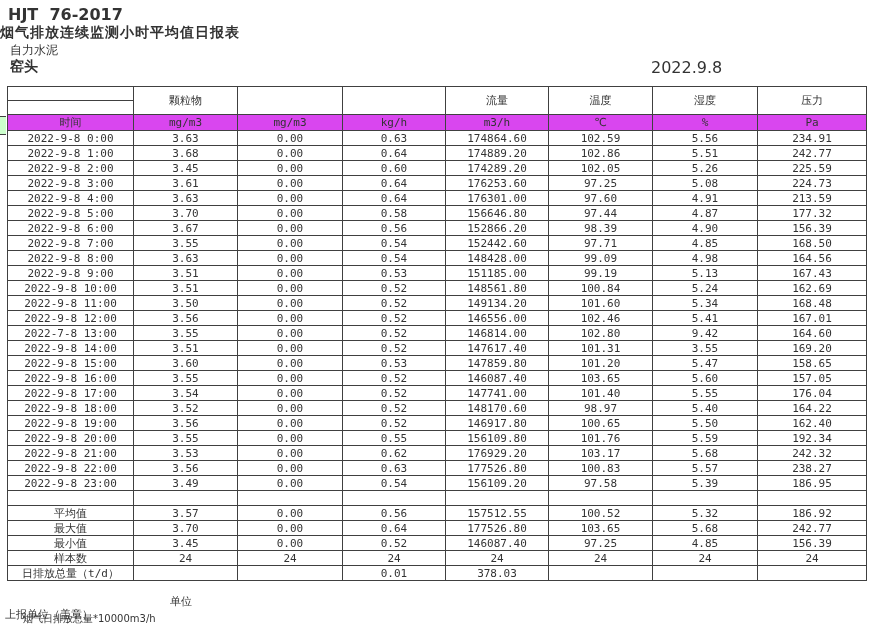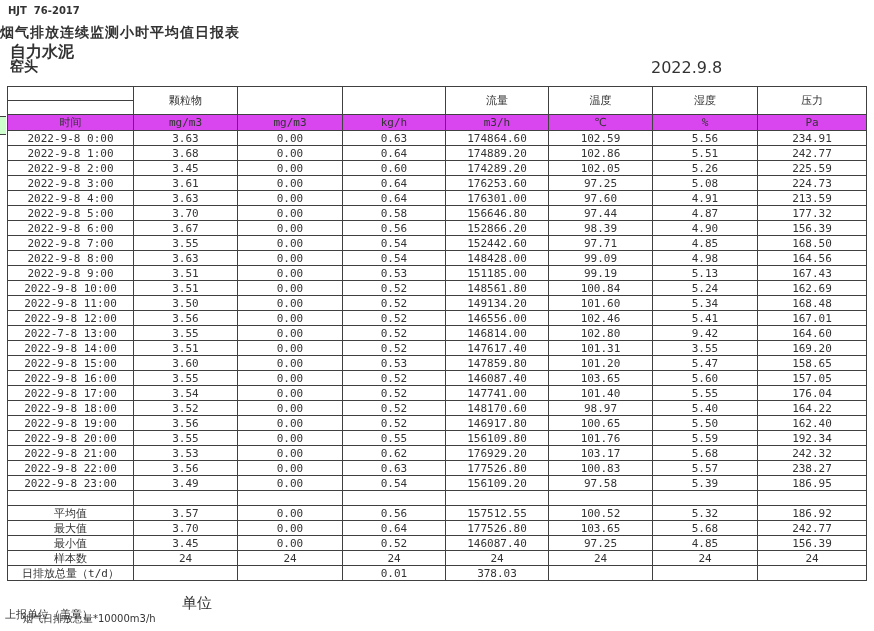--- a/index.html
+++ b/index.html
@@ -1,38 +1,38 @@
 <!DOCTYPE html>
 <html><head>
 <meta charset="utf-8">
 <style>
   html,body{margin:0;padding:0;}
   body{
     width:874px;height:631px;position:relative;background:#ffffff;
     font-family:"DejaVu Sans",sans-serif;color:#333;overflow:hidden;
   }
-  .std{position:absolute;left:8px;top:5px;font-size:10px;font-weight:bold;white-space:pre;text-align:center;}
+  .std{position:absolute;left:8px;top:5px;font-size:16px;font-weight:bold;white-space:pre;text-align:center;}
   .title{position:absolute;left:0;top:24px;width:860px;font-size:14px;font-weight:bold;letter-spacing:1px;}
-  .company{position:absolute;left:10px;top:42px;font-size:16px;font-weight:bold;}
+  .company{position:absolute;left:10px;top:42px;font-size:12px;font-weight:normal;}
   .location{position:absolute;left:10px;top:58px;font-size:14px;font-weight:bold;}
   .date{position:absolute;left:651px;top:58px;font-size:16px;}
   .tbl-wrap{position:absolute;left:7px;top:86px;}
   table{border-collapse:collapse;table-layout:fixed;width:859px;}
   td,th{border:1px solid #404040;padding:0;text-align:center;vertical-align:middle;
         font-size:11px;line-height:13px;overflow:hidden;white-space:nowrap;
         font-family:"DejaVu Sans Mono","DejaVu Sans",monospace;font-weight:normal;color:#333;}
   .gh{height:13px;}
   .unit-row td{height:15px;background:#d946ef;}
   .data td{height:14px;}
   .spacer td{height:14px;}
   .summary td{height:14px;}
   .green-sliver{position:absolute;left:0;top:116px;width:6px;height:17px;background:#ccffcc;border-top:1px solid #404040;border-bottom:1px solid #404040;}
   .foot-note{position:absolute;left:5px;top:612px;font-size:10px;margin-left:18px;}
   .foot-report{position:absolute;left:5px;top:607px;font-size:11px;}
-  .foot-unit{position:absolute;left:170px;top:594px;font-size:15px;margin-left:12px;}
+  .foot-unit{position:absolute;left:170px;top:594px;font-size:11px;}
 </style>
 </head>
 <body>
 
 <div class="std">HJT  76-2017</div>
 <div class="title">烟气排放连续监测小时平均值日报表</div>
 <div class="company">自力水泥</div>
 <div class="location">窑头</div>
 <div class="date">2022.9.8</div>
 

